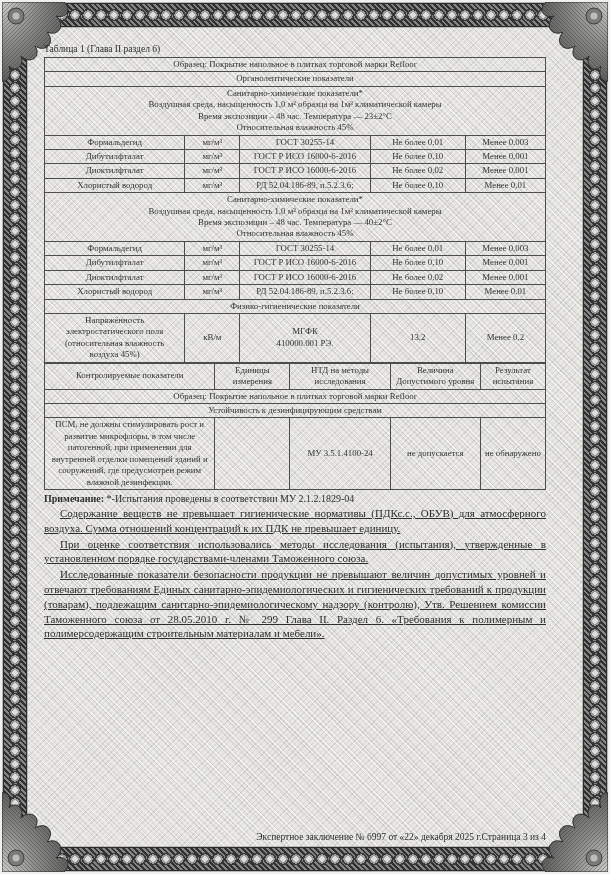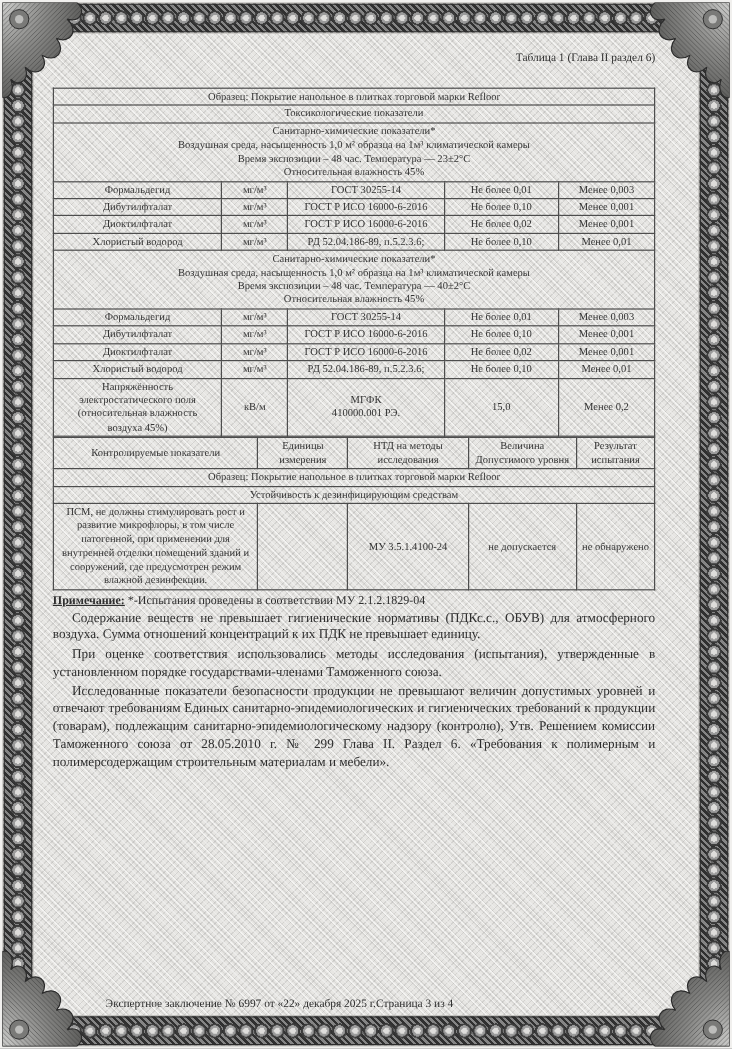--- a/index.html
+++ b/index.html
@@ -20,32 +20,32 @@
   .band.h::after{content:"";position:absolute;top:3px;bottom:3px;left:0;right:0;
     background-image:radial-gradient(circle at 7px 50%, #dedddb 0 2.6px, #9b9b9b 2.6px 4.6px, #3a3a3a 4.6px 6.2px, rgba(0,0,0,0) 6.2px);
     background-size:13px 100%;background-repeat:repeat-x;}
   .band.v::after{content:"";position:absolute;left:3px;right:3px;top:0;bottom:0;
     background-image:radial-gradient(circle at 50% 7px, #dedddb 0 2.6px, #9b9b9b 2.6px 4.6px, #3a3a3a 4.6px 6.2px, rgba(0,0,0,0) 6.2px);
     background-size:100% 13px;background-repeat:repeat-y;}
   .corner{position:absolute;width:84px;height:84px;}
   .corner.tl{top:2px;left:2px;} .corner.tr{top:2px;right:2px;transform:scaleX(-1);}
   .corner.bl{bottom:2px;left:2px;transform:scaleY(-1);} .corner.br{bottom:2px;right:2px;transform:scale(-1,-1);}
   .content{position:absolute;left:44px;right:64px;top:44px;bottom:60px;}
-  .caption{text-align:right;font-size:9.5px;margin:0 0 19px 0;}
+  .caption{text-align:left;font-size:9.5px;margin:0 0 3px 0;}
   .caption2{margin-top:2px;}
   table.tbl{width:100%;border-collapse:collapse;table-layout:fixed;}
   table.tbl td{border:1px solid #4d4d4d;text-align:center;vertical-align:middle;
     padding:1px 2px;font-size:8.8px;line-height:1.3;white-space:pre-line;color:#333;}
   .note{font-size:10px;margin:3px 0 2px 0;}
-  .note b{font-weight:bold;text-decoration:underline;}
-  .para{font-size:11px;line-height:14.8px;text-align:justify;text-indent:16px;margin:1px 0;}
+  .note b{font-weight:bold;}
+  .para{font-size:11px;line-height:14.8px;text-align:justify;text-indent:16px;margin:1px 0;text-decoration:underline;}
   .para.gap{margin-bottom:9px;}
   .para b{font-weight:bold;}
   .footer{position:absolute;left:44px;right:64px;bottom:32px;display:flex;
-    justify-content:flex-start;font-size:9.5px;margin-left:44px;}
+    justify-content:flex-end;font-size:9.5px;margin-left:44px;}
 </style>
 </head>
 <body>
 
 <div class="page">
   <div class="paper"></div>
 
   <div class="band h top"></div>
   <div class="band h bottom"></div>
   <div class="band v left"></div>
@@ -91,21 +91,21 @@
           <col style="width:11%">
           <col style="width:26%">
           <col style="width:19%">
           <col style="width:16%">
       </colgroup>
       <tbody>
           <tr>
             <td colspan="5">Образец: Покрытие напольное в плитках торговой марки Refloor</td>
           </tr>
           <tr>
-            <td colspan="5">Токсикологические показатели</td>
+            <td colspan="5">Органолептические показатели</td>
           </tr>
           <tr>
             <td colspan="5">Санитарно-химические показатели*
 Воздушная среда, насыщенность 1,0 м² образца на 1м³  климатической камеры
 Время экспозиции – 48 час. Температура — 23±2°С
 Относительная влажность 45%</td>
           </tr>
           <tr>
             <td>Формальдегид</td>
             <td>мг/м³</td>
@@ -160,30 +160,33 @@
             <td>ГОСТ Р ИСО 16000-6-2016</td>
             <td>Не более 0,02</td>
             <td>Менее 0,001</td>
           </tr>
           <tr>
             <td>Хлористый водород</td>
             <td>мг/м³</td>
             <td>РД 52.04.186-89,  п.5.2.3.6;</td>
             <td>Не более 0,10</td>
             <td>Менее 0,01</td>
+          </tr>
+          <tr>
+            <td colspan="5">Физико-гигиенические показатели</td>
           </tr>
           <tr>
             <td>Напряжённость
 электростатического поля
 (относительная влажность
 воздуха 45%)</td>
             <td>кВ/м</td>
             <td>МГФК
 410000.001 РЭ.</td>
-            <td>15,0</td>
+            <td>13,2</td>
             <td>Менее 0,2</td>
           </tr>
         </tbody>
     </table>
 
 
     <table class="tbl">
       <colgroup>
         <col style="width:34%">
           <col style="width:15%">

